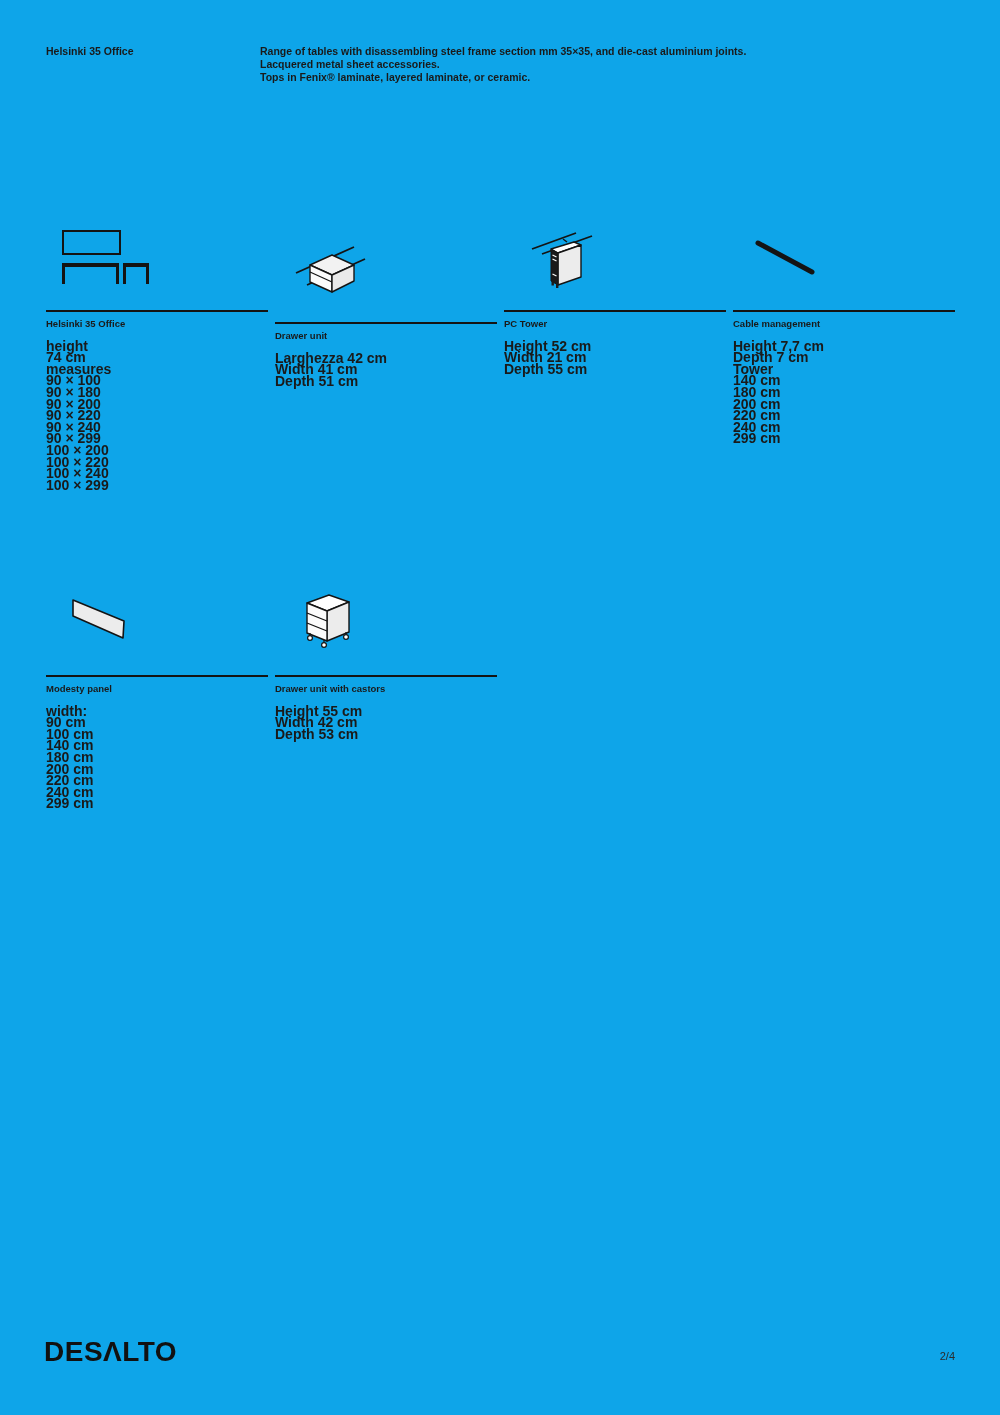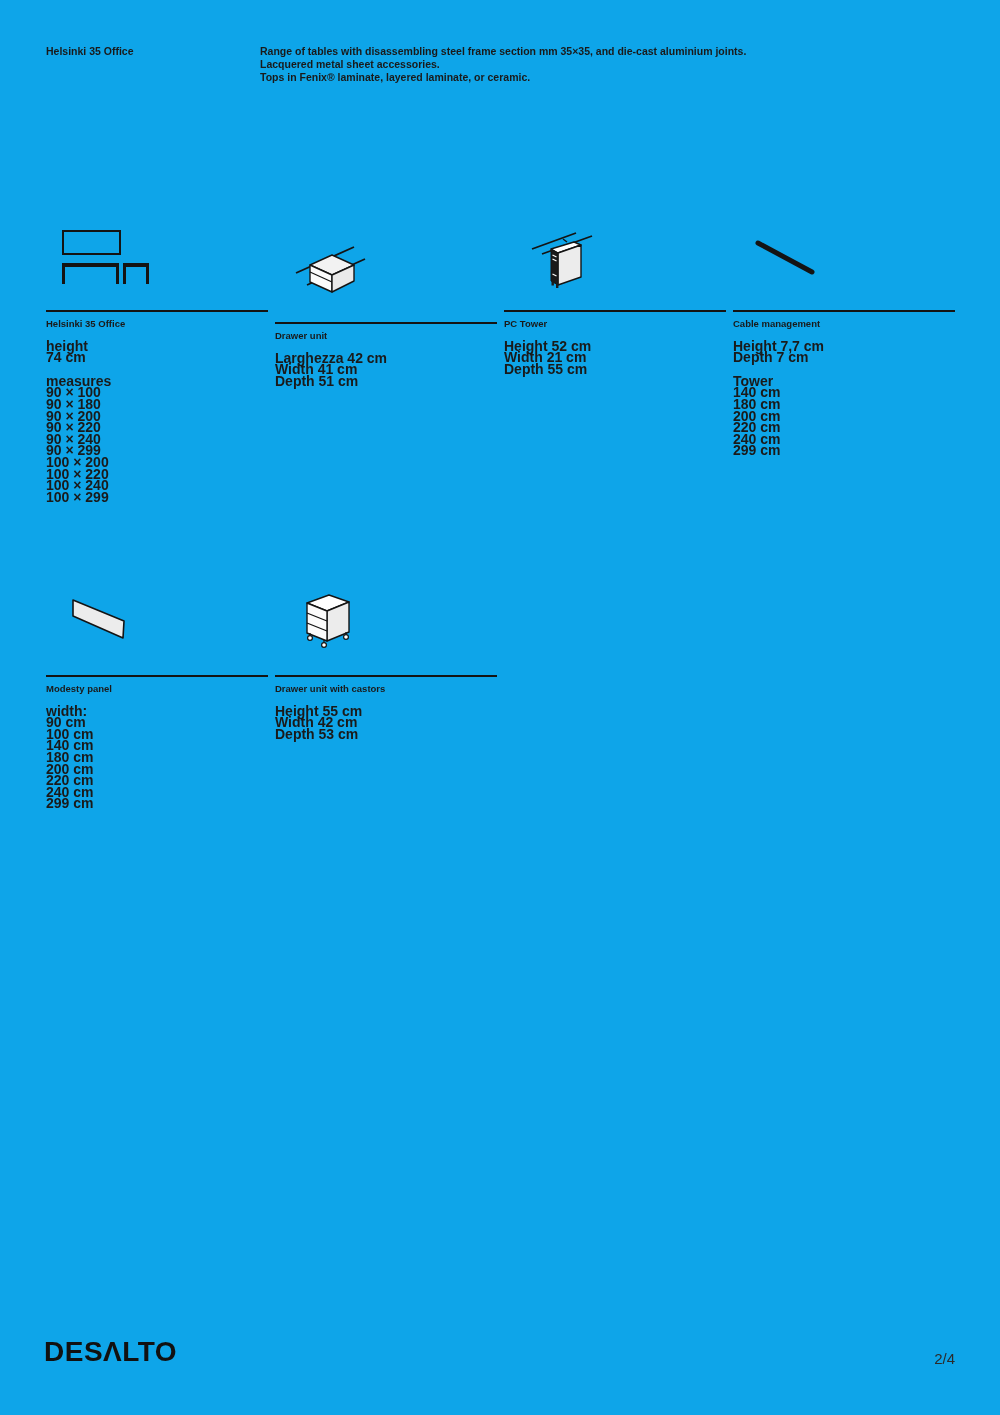--- a/index.html
+++ b/index.html
@@ -20,30 +20,30 @@
   .doc-desc {
     position:absolute; left:260px; top:45px; width:640px;
     font-size:10.5px; font-weight:bold; line-height:13px;
   }
   .cell { position:absolute; width:222px; }
   .cell .art { position:relative; height:85px; }
   .cell .rule { border-top:2px solid #141414; width:100%; }
   .product-title { margin-top:6px; font-size:9.5px; font-weight:bold; line-height:11.6px; }
   .specs { margin-top:11px; }
   .spec-group { margin-top:0; }
-  .spec-group + .spec-group { margin-top:12px; }
+  .spec-group + .spec-group { margin-top:0; }
   .spec-line { font-size:14px; font-weight:bold; line-height:11.6px; white-space:pre; }
   .art svg { position:absolute; display:block; }
   .footer-logo {
     position:absolute; left:44px; top:1336px;
     font-size:28px; font-weight:900; letter-spacing:0.5px; color:#111;
   }
   .page-number {
     position:absolute; right:45px; top:1350px;
-    font-size:15px; font-weight:400; color:#2b2b2b;
+    font-size:11px; font-weight:400; color:#2b2b2b;
   }
 </style>
 </head>
 <body>
 
 <div class="page">
 
   <div class="doc-title">Helsinki 35 Office</div>
   <div class="doc-desc">
     <div>Range of tables with disassembling steel frame section mm 35×35, and die-cast aluminium joints.</div>

